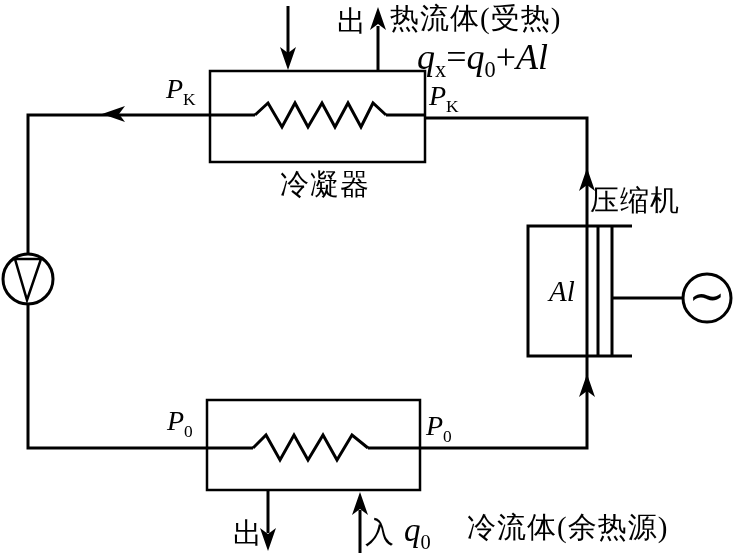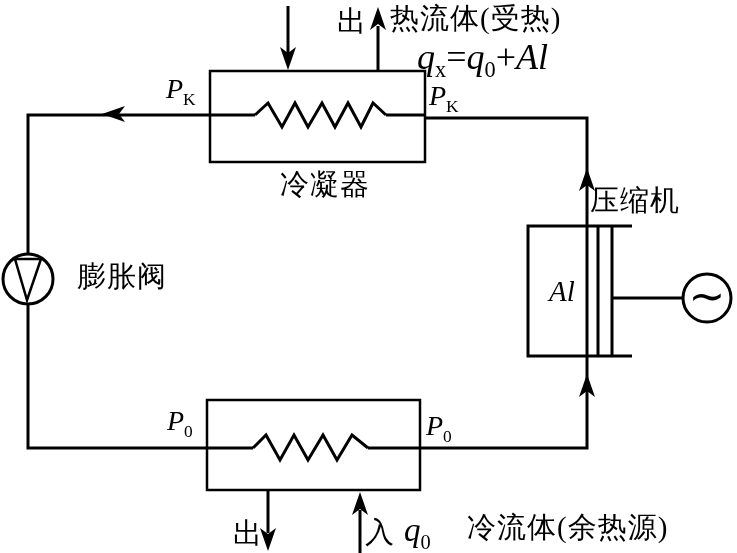--- a/index.html
+++ b/index.html
@@ -75,21 +75,20 @@
   <span class="lbl math" style="left:417px;top:39px;font-size:36px;"><i>q</i><sub>x</sub><span>=</span><i>q</i><sub>0</sub><span>+</span><i>Al</i></span>
 
   <span class="lbl math" style="left:166px;top:75px;font-size:28px;"><i>P</i><sub>K</sub></span>
 
   <span class="lbl math" style="left:429px;top:82px;font-size:28px;"><i>P</i><sub>K</sub></span>
 
   <span class="lbl cjk" style="left:280px;top:170px;">冷凝器</span>
 
   <span class="lbl cjk" style="left:590px;top:186px;">压缩机</span>
 
-  <span class="lbl cjk" style="left:77px;top:262px;">膨胀阀</span>
 
   <span class="lbl math" style="left:549px;top:277px;font-size:29px;"><i>Al</i></span>
 
 
   <span class="lbl math" style="left:167px;top:407px;font-size:28px;"><i>P</i><sub>0</sub></span>
 
   <span class="lbl math" style="left:426px;top:412px;font-size:28px;"><i>P</i><sub>0</sub></span>
 
   <span class="lbl cjk" style="left:233px;top:519px;">出</span>
 

